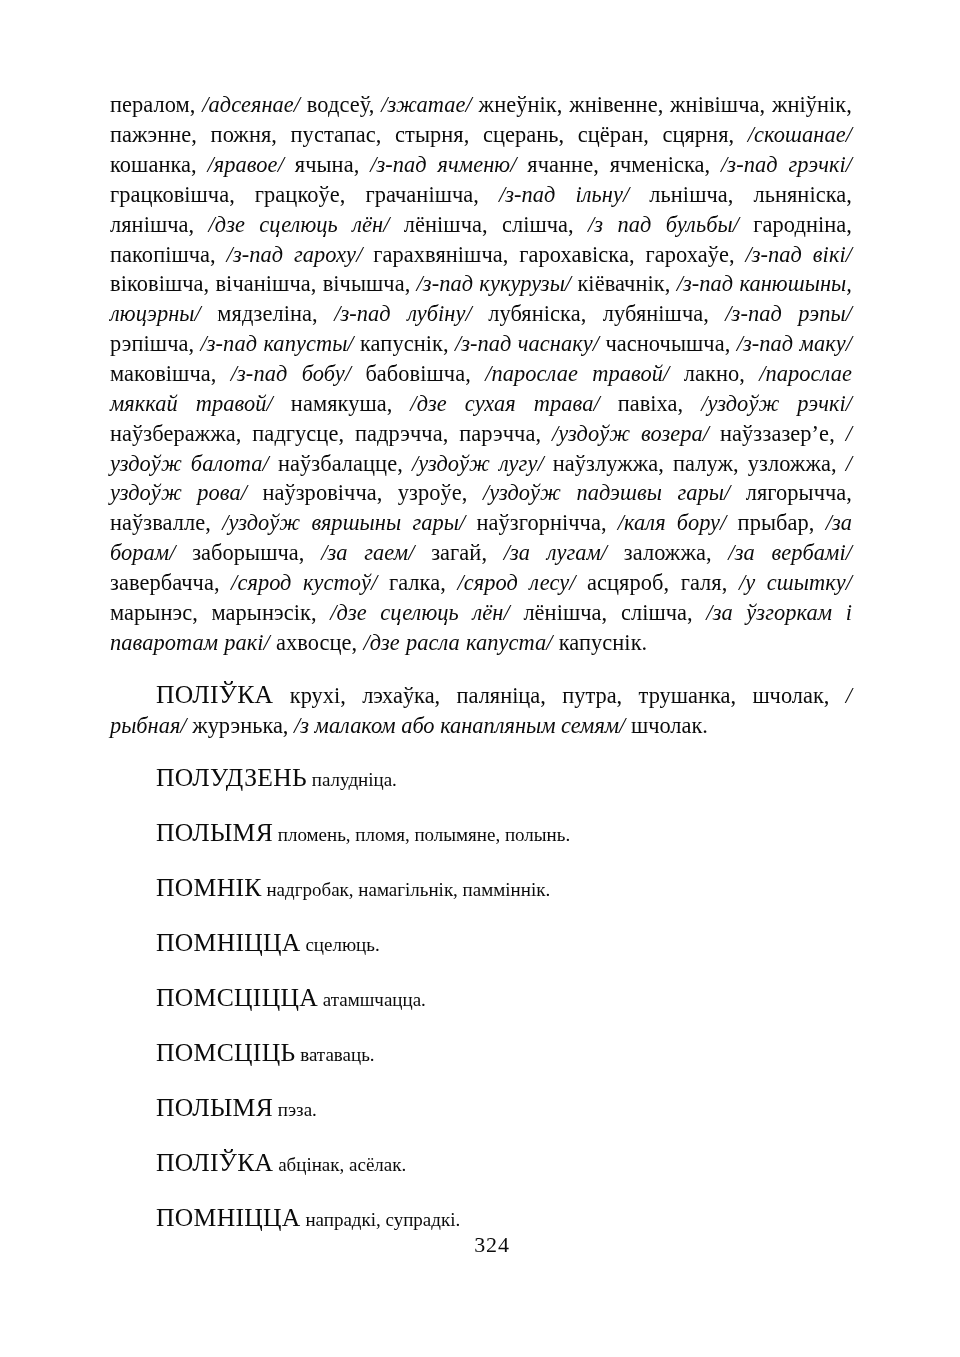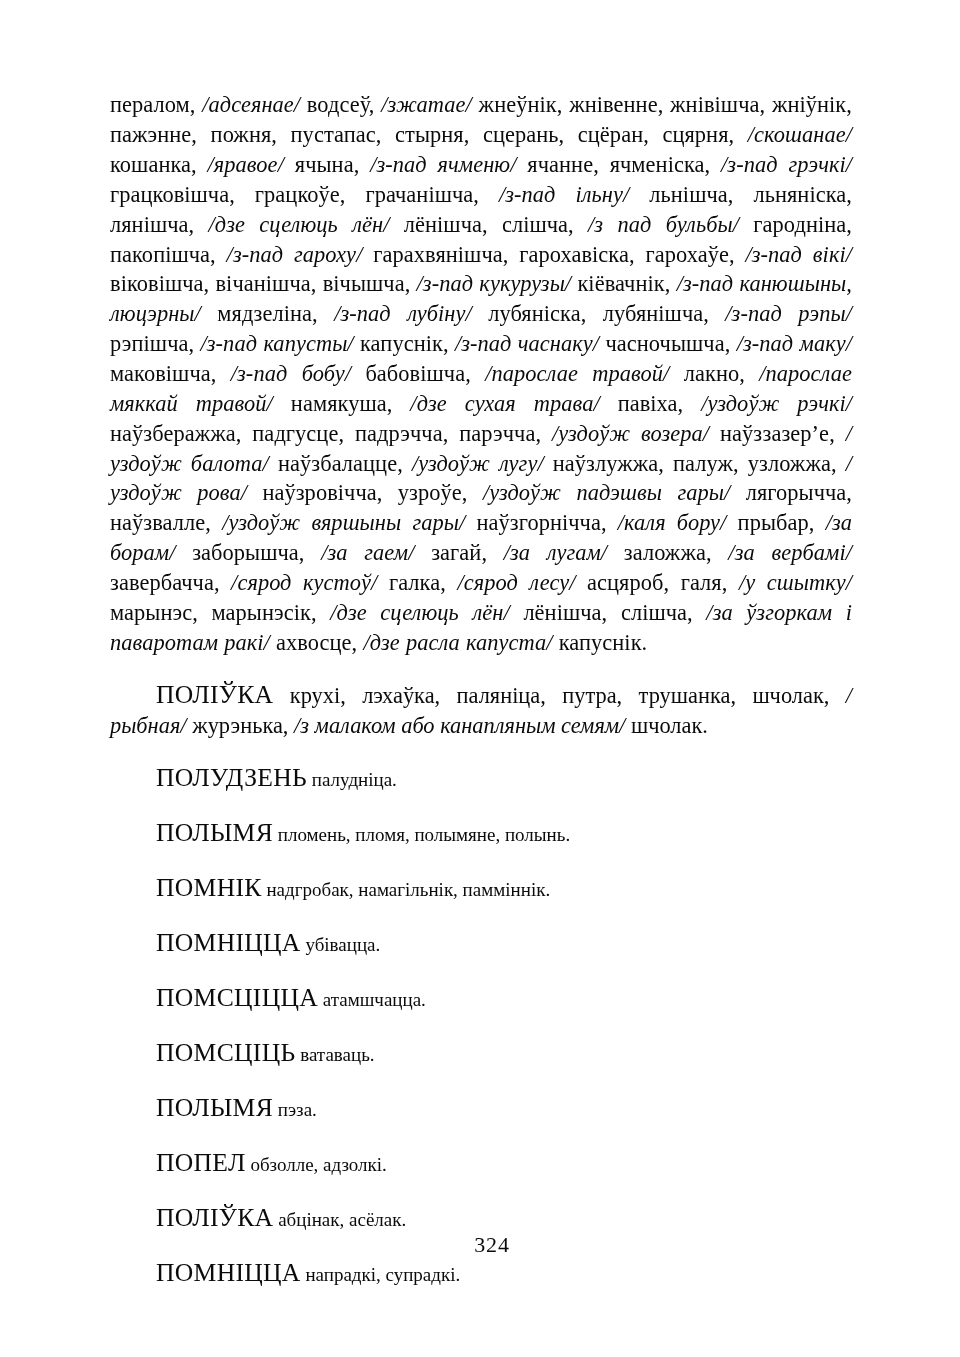--- a/index.html
+++ b/index.html
@@ -98,25 +98,24 @@
 
   <div class="text-column">
 
     <p class="flow"><span>пералом, </span><span class="gl">/адсеянае/ </span><span>водсеў, </span><span class="gl">/зжатае/ </span><span>жнеўнік, жнівенне, жнівішча, жніўнік, пажэнне, пожня, пустапас, стырня, сцерань, сцёран, сцярня, </span><span class="gl">/скошанае/ </span><span>кошанка, </span><span class="gl">/яравое/ </span><span>ячына, </span><span class="gl">/з-пад ячменю/ </span><span>ячанне, ячменіска, </span><span class="gl">/з-пад грэчкі/ </span><span>грацковішча, грацкоўе, грачанішча, </span><span class="gl">/з-пад ільну/ </span><span>льнішча, льняніска, лянішча, </span><span class="gl">/дзе сцелюць лён/ </span><span>лёнішча, слішча, </span><span class="gl">/з пад бульбы/ </span><span>гародніна, пакопішча, </span><span class="gl">/з-пад гароху/ </span><span>гарахвянішча, гарохавіска, гарохаўе, </span><span class="gl">/з-пад вікі/ </span><span>віковішча, вічанішча, вічышча, </span><span class="gl">/з-пад кукурузы/ </span><span>кіёвачнік, </span><span class="gl">/з-пад канюшыны, люцэрны/ </span><span>мядзеліна, </span><span class="gl">/з-пад лубіну/ </span><span>лубяніска, лубянішча, </span><span class="gl">/з-пад рэпы/ </span><span>рэпішча, </span><span class="gl">/з-пад капусты/ </span><span>капуснік, </span><span class="gl">/з-пад часнаку/ </span><span>часночышча, </span><span class="gl">/з-пад маку/ </span><span>маковішча, </span><span class="gl">/з-пад бобу/ </span><span>бабовішча, </span><span class="gl">/парослае травой/ </span><span>лакно, </span><span class="gl">/парослае мяккай травой/ </span><span>намякуша, </span><span class="gl">/дзе сухая трава/ </span><span>павіха, </span><span class="gl">/уздоўж рэчкі/ </span><span>наўзберажжа, падгусце, падрэчча, парэчча, </span><span class="gl">/уздоўж возера/ </span><span>наўззазер’е, </span><span class="gl">/уздоўж балота/ </span><span>наўзбалацце, </span><span class="gl">/уздоўж лугу/ </span><span>наўзлужжа, палуж, узложжа, </span><span class="gl">/уздоўж рова/ </span><span>наўзровічча, узроўе, </span><span class="gl">/уздоўж падэшвы гары/ </span><span>лягорычча, наўзвалле, </span><span class="gl">/уздоўж вяршыны гары/ </span><span>наўзгорнічча, </span><span class="gl">/каля бору/ </span><span>прыбар, </span><span class="gl">/за борам/ </span><span>заборышча, </span><span class="gl">/за гаем/ </span><span>загай, </span><span class="gl">/за лугам/ </span><span>заложжа, </span><span class="gl">/за вербамі/ </span><span>завербачча, </span><span class="gl">/сярод кустоў/ </span><span>галка, </span><span class="gl">/сярод лесу/ </span><span>асцяроб, галя, </span><span class="gl">/у сшытку/ </span><span>марынэс, марынэсік, </span><span class="gl">/дзе сцелюць лён/ </span><span>лёнішча, слішча, </span><span class="gl">/за ўзгоркам і паваротам ракі/ </span><span>ахвосце, </span><span class="gl">/дзе расла капуста/ </span><span>капуснік.</span></p>
 
     <div class="entries">
         <p class="entry-wrap"><span class="hw">ПОЛІЎКА</span><span> крухі, лэхаўка, паляніца, путра, трушанка, шчолак, </span><span class="gl">/рыбная/ </span><span>журэнька, </span><span class="gl">/з малаком або канапляным семям/ </span><span>шчолак.</span></p>
         <p class="entry"><span class="hw">ПОЛУДЗЕНЬ</span><span class="gloss-small"> палудніца.</span></p>
         <p class="entry"><span class="hw">ПОЛЫМЯ</span><span class="gloss-small"> пломень, пломя, полымяне, полынь.</span></p>
         <p class="entry"><span class="hw">ПОМНІК</span><span class="gloss-small"> надгробак, намагільнік, памміннік.</span></p>
-        <p class="entry"><span class="hw">ПОМНІЦЦА</span><span class="gloss-small"> убівацца.</span></p>
+        <p class="entry"><span class="hw">ПОМНІЦЦА</span><span class="gloss-small"> сцелюць.</span></p>
         <p class="entry"><span class="hw">ПОМСЦІЦЦА</span><span class="gloss-small"> атамшчацца.</span></p>
         <p class="entry"><span class="hw">ПОМСЦІЦЬ</span><span class="gloss-small"> ватаваць.</span></p>
         <p class="entry"><span class="hw">ПОЛЫМЯ</span><span class="gloss-small"> пэза.</span></p>
-        <p class="entry"><span class="hw">ПОПЕЛ</span><span class="gloss-small"> обзолле, адзолкі.</span></p>
         <p class="entry"><span class="hw">ПОЛІЎКА</span><span class="gloss-small"> абцінак, асёлак.</span></p>
         <p class="entry"><span class="hw">ПОМНІЦЦА</span><span class="gloss-small"> напрадкі, супрадкі.</span></p>
       </div>
 
   </div>
 
   <div class="folio">324</div>
 
 </div>
 

